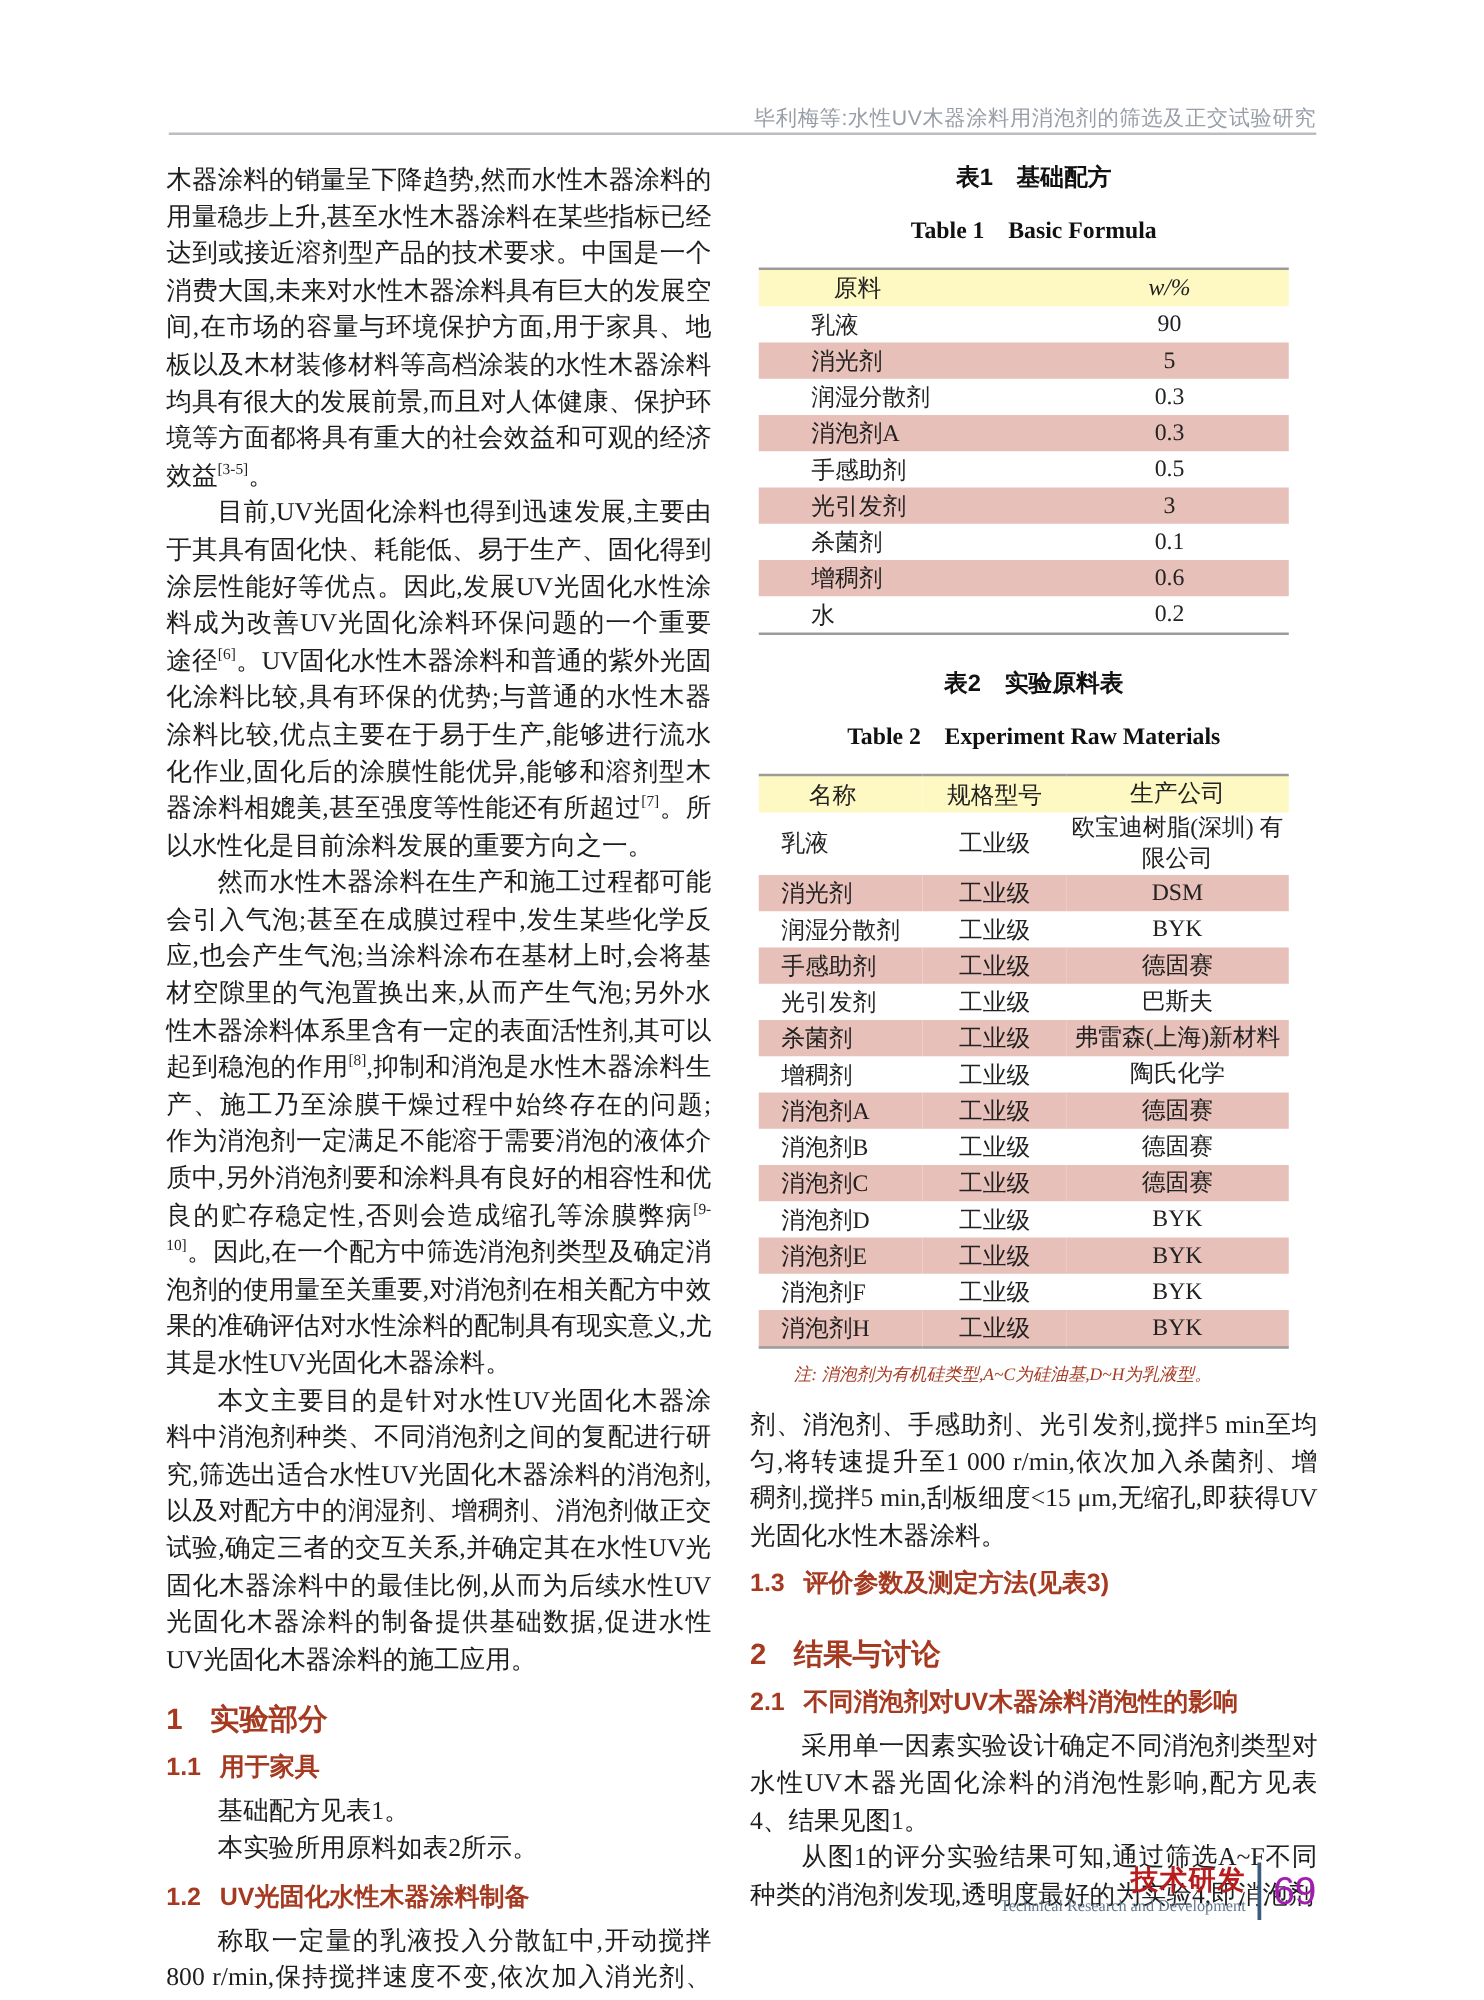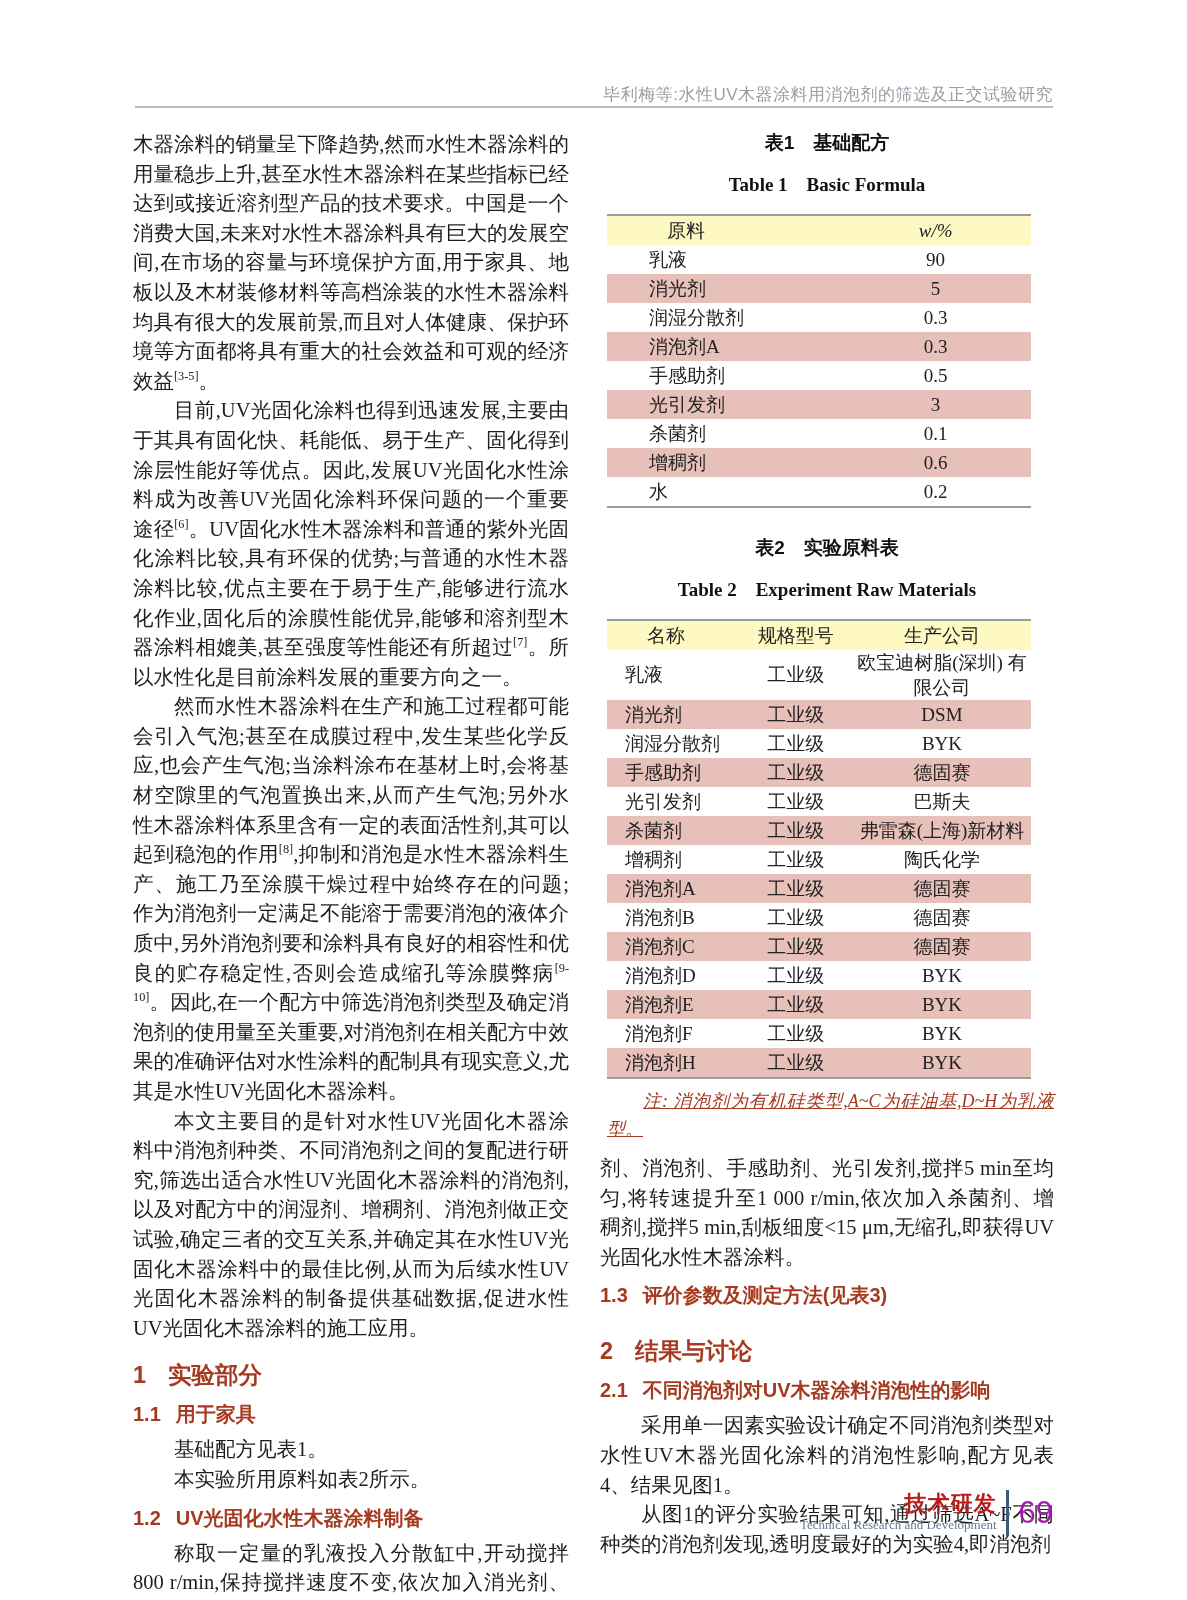--- a/index.html
+++ b/index.html
@@ -34,22 +34,22 @@
   table.paper tbody tr:nth-child(even){background:#e7c0b9;}
   table.paper td,table.paper th{font-weight:normal;padding:0;height:29px;vertical-align:middle;}
   #table1 td.c1,#table1 th.c1{width:55%;text-align:left;padding-left:42px;}
   #table1 th.c1{padding-left:60px;}
   #table1 td.c2,#table1 th.c2{width:45%;text-align:center;}
   #table1 th.c2{font-style:italic;font-family:"Liberation Serif",serif;}
   #table2 td.c1,#table2 th.c1{width:31%;text-align:left;padding-left:18px;}
   #table2 th.c1{padding-left:40px;}
   #table2 td.c2,#table2 th.c2{width:27%;text-align:center;}
   #table2 td.c3,#table2 th.c3{width:42%;text-align:center;line-height:25px;}
-  .note{margin:8px 0 0 7px;width:447px;font-size:18px;line-height:28px;color:#a53a21;
-        font-style:italic;text-indent:2em;text-align:justify;text-decoration:underline;}
+  .note{margin:8px 0 0 7px;width:447px;font-size:14px;line-height:28px;color:#a53a21;
+        font-style:italic;text-indent:2em;text-align:justify;}
   .gap-t2{margin-top:27px;}
   .rc-p{margin-top:11px;}
   
   .footer{position:absolute;top:1490px;left:133px;width:920px;display:flex;justify-content:flex-end;
         align-items:center;}
   .footer-text{text-align:right;padding-right:9px;}
   .footer-cn{font-family:"Liberation Sans","DejaVu Sans",sans-serif;font-weight:bold;font-size:22px;
         line-height:24px;color:#b91c1c;letter-spacing:1px;}
   .footer-en{font-family:"Liberation Serif","DejaVu Serif",serif;font-size:13px;line-height:18px;color:#64788e;}
   .footer-bar{width:3px;height:46px;background:#3d5a7a;margin-right:10px;}

